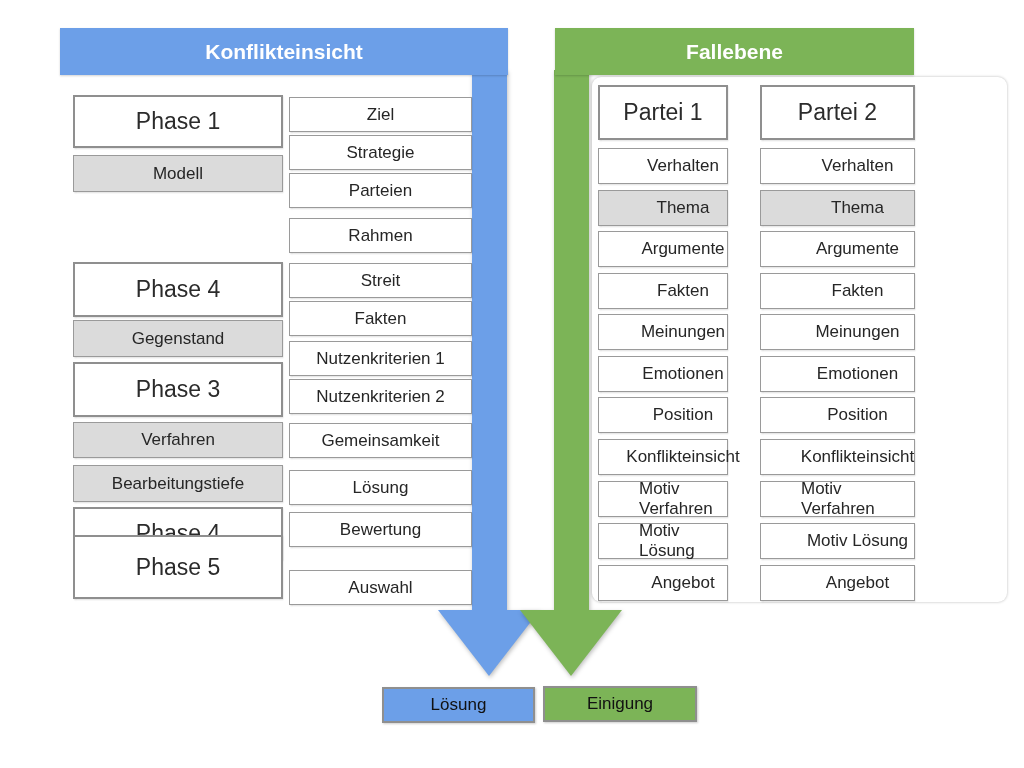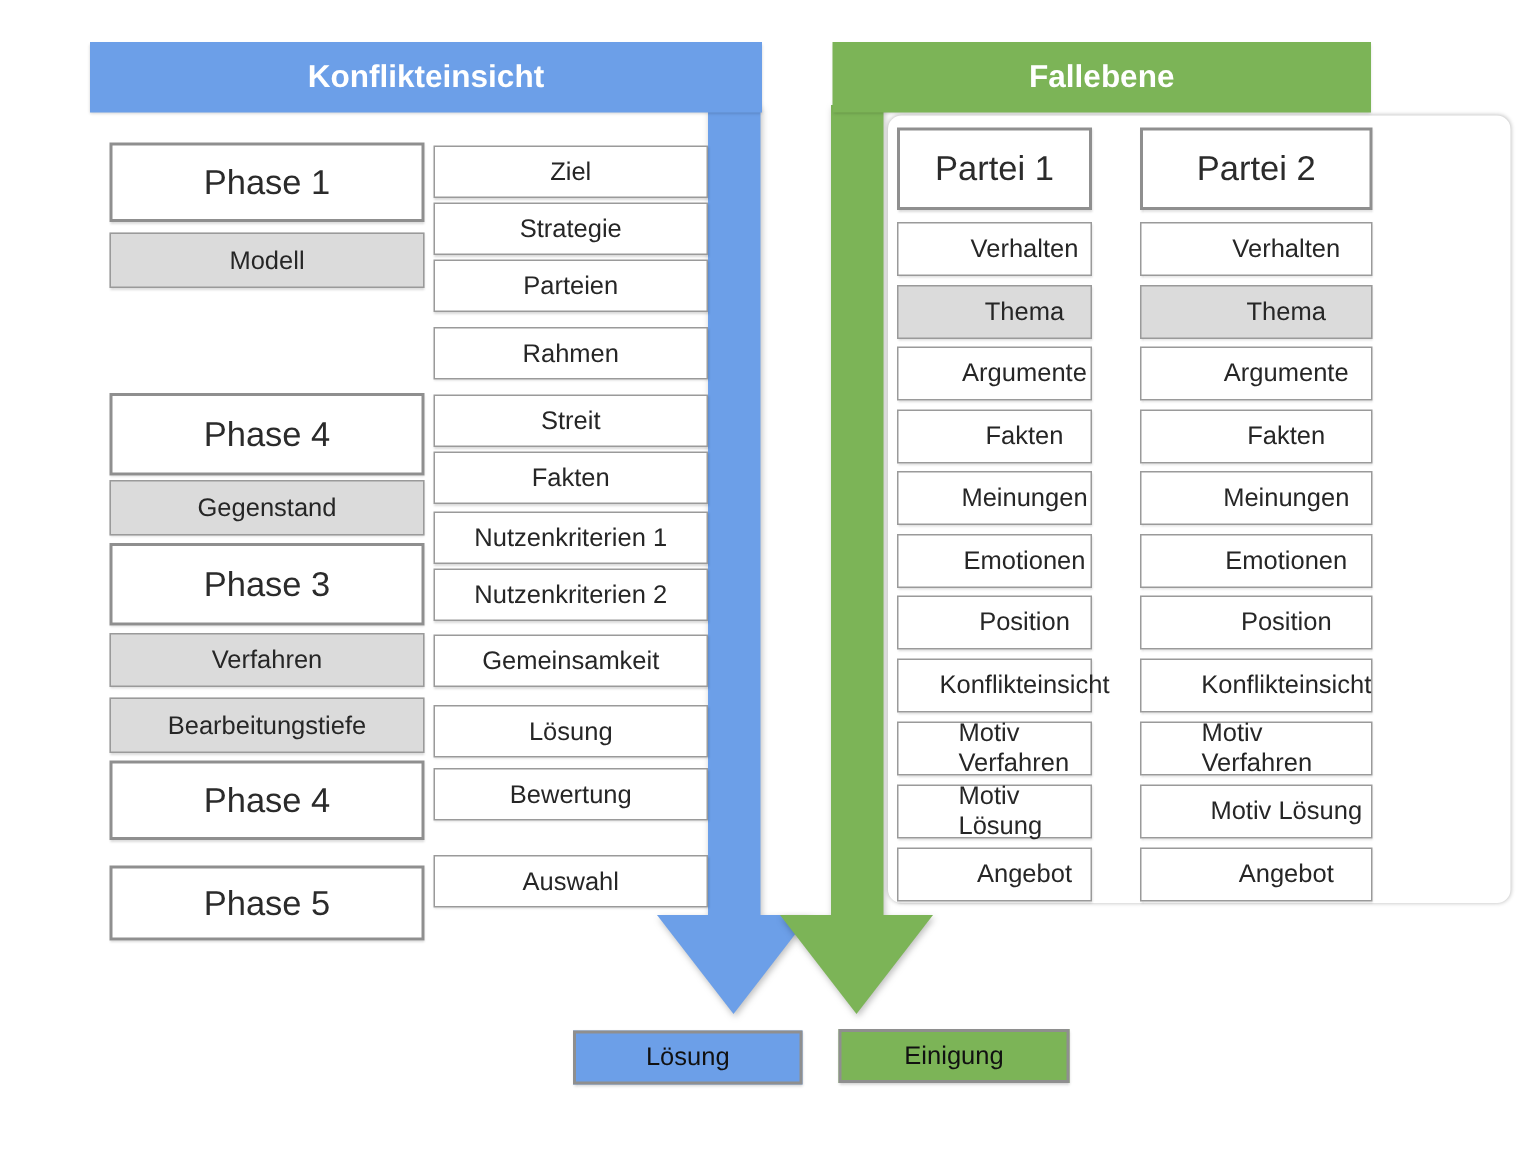--- a/index.html
+++ b/index.html
@@ -42,21 +42,21 @@
   .pcol1{left:598px;width:130px;}
   .pcol2{left:760px;width:155px;}
   .phdr{top:85px;height:55px;}
   .prow{height:36px;padding-left:40px;}
 
   
   .result{position:absolute;box-sizing:border-box;border:2px solid #8f8f8f;z-index:4;
           display:flex;align-items:center;justify-content:center;font-size:17px;color:#111;
           box-shadow:0.5px 1px 2px rgba(0,0,0,0.2);}
   .result.blue{left:382px;top:687px;width:153px;height:36px;background:#6C9FE8;}
-  .result.green{left:543px;top:686px;width:154px;height:36px;background:#7CB457;margin-left:16px;}
+  .result.green{left:543px;top:686px;width:154px;height:36px;background:#7CB457;}
 </style>
 </head>
 <body>
 
 <div class="canvas">
 
   <div class="arrow blue">
     <div class="shaft"></div>
     <div class="head"></div>
   </div>
@@ -69,21 +69,21 @@
   <div class="hdr green">Fallebene</div>
 
   <div class="box lcol big" style="top:95px;height:53px">Phase 1</div>
   <div class="box lcol small gray" style="top:155px;height:37px">Modell</div>
   <div class="box lcol big" style="top:262px;height:55px">Phase 4</div>
   <div class="box lcol small gray" style="top:320px;height:37px">Gegenstand</div>
   <div class="box lcol big" style="top:362px;height:55px">Phase 3</div>
   <div class="box lcol small gray" style="top:422px;height:36px">Verfahren</div>
   <div class="box lcol small gray" style="top:465px;height:37px">Bearbeitungstiefe</div>
   <div class="box lcol big" style="top:507px;height:53px">Phase 4</div>
-  <div class="box lcol big" style="top:577px;height:50px">Phase 5</div>
+  <div class="box lcol big" style="top:535px;height:64px">Phase 5</div>
 
   <div class="box mcol small" style="top:97px">Ziel</div>
   <div class="box mcol small" style="top:135px">Strategie</div>
   <div class="box mcol small" style="top:173px">Parteien</div>
   <div class="box mcol small" style="top:218px">Rahmen</div>
   <div class="box mcol small" style="top:263px">Streit</div>
   <div class="box mcol small" style="top:301px">Fakten</div>
   <div class="box mcol small" style="top:341px">Nutzenkriterien 1</div>
   <div class="box mcol small" style="top:379px">Nutzenkriterien 2</div>
   <div class="box mcol small" style="top:423px">Gemeinsamkeit</div>

